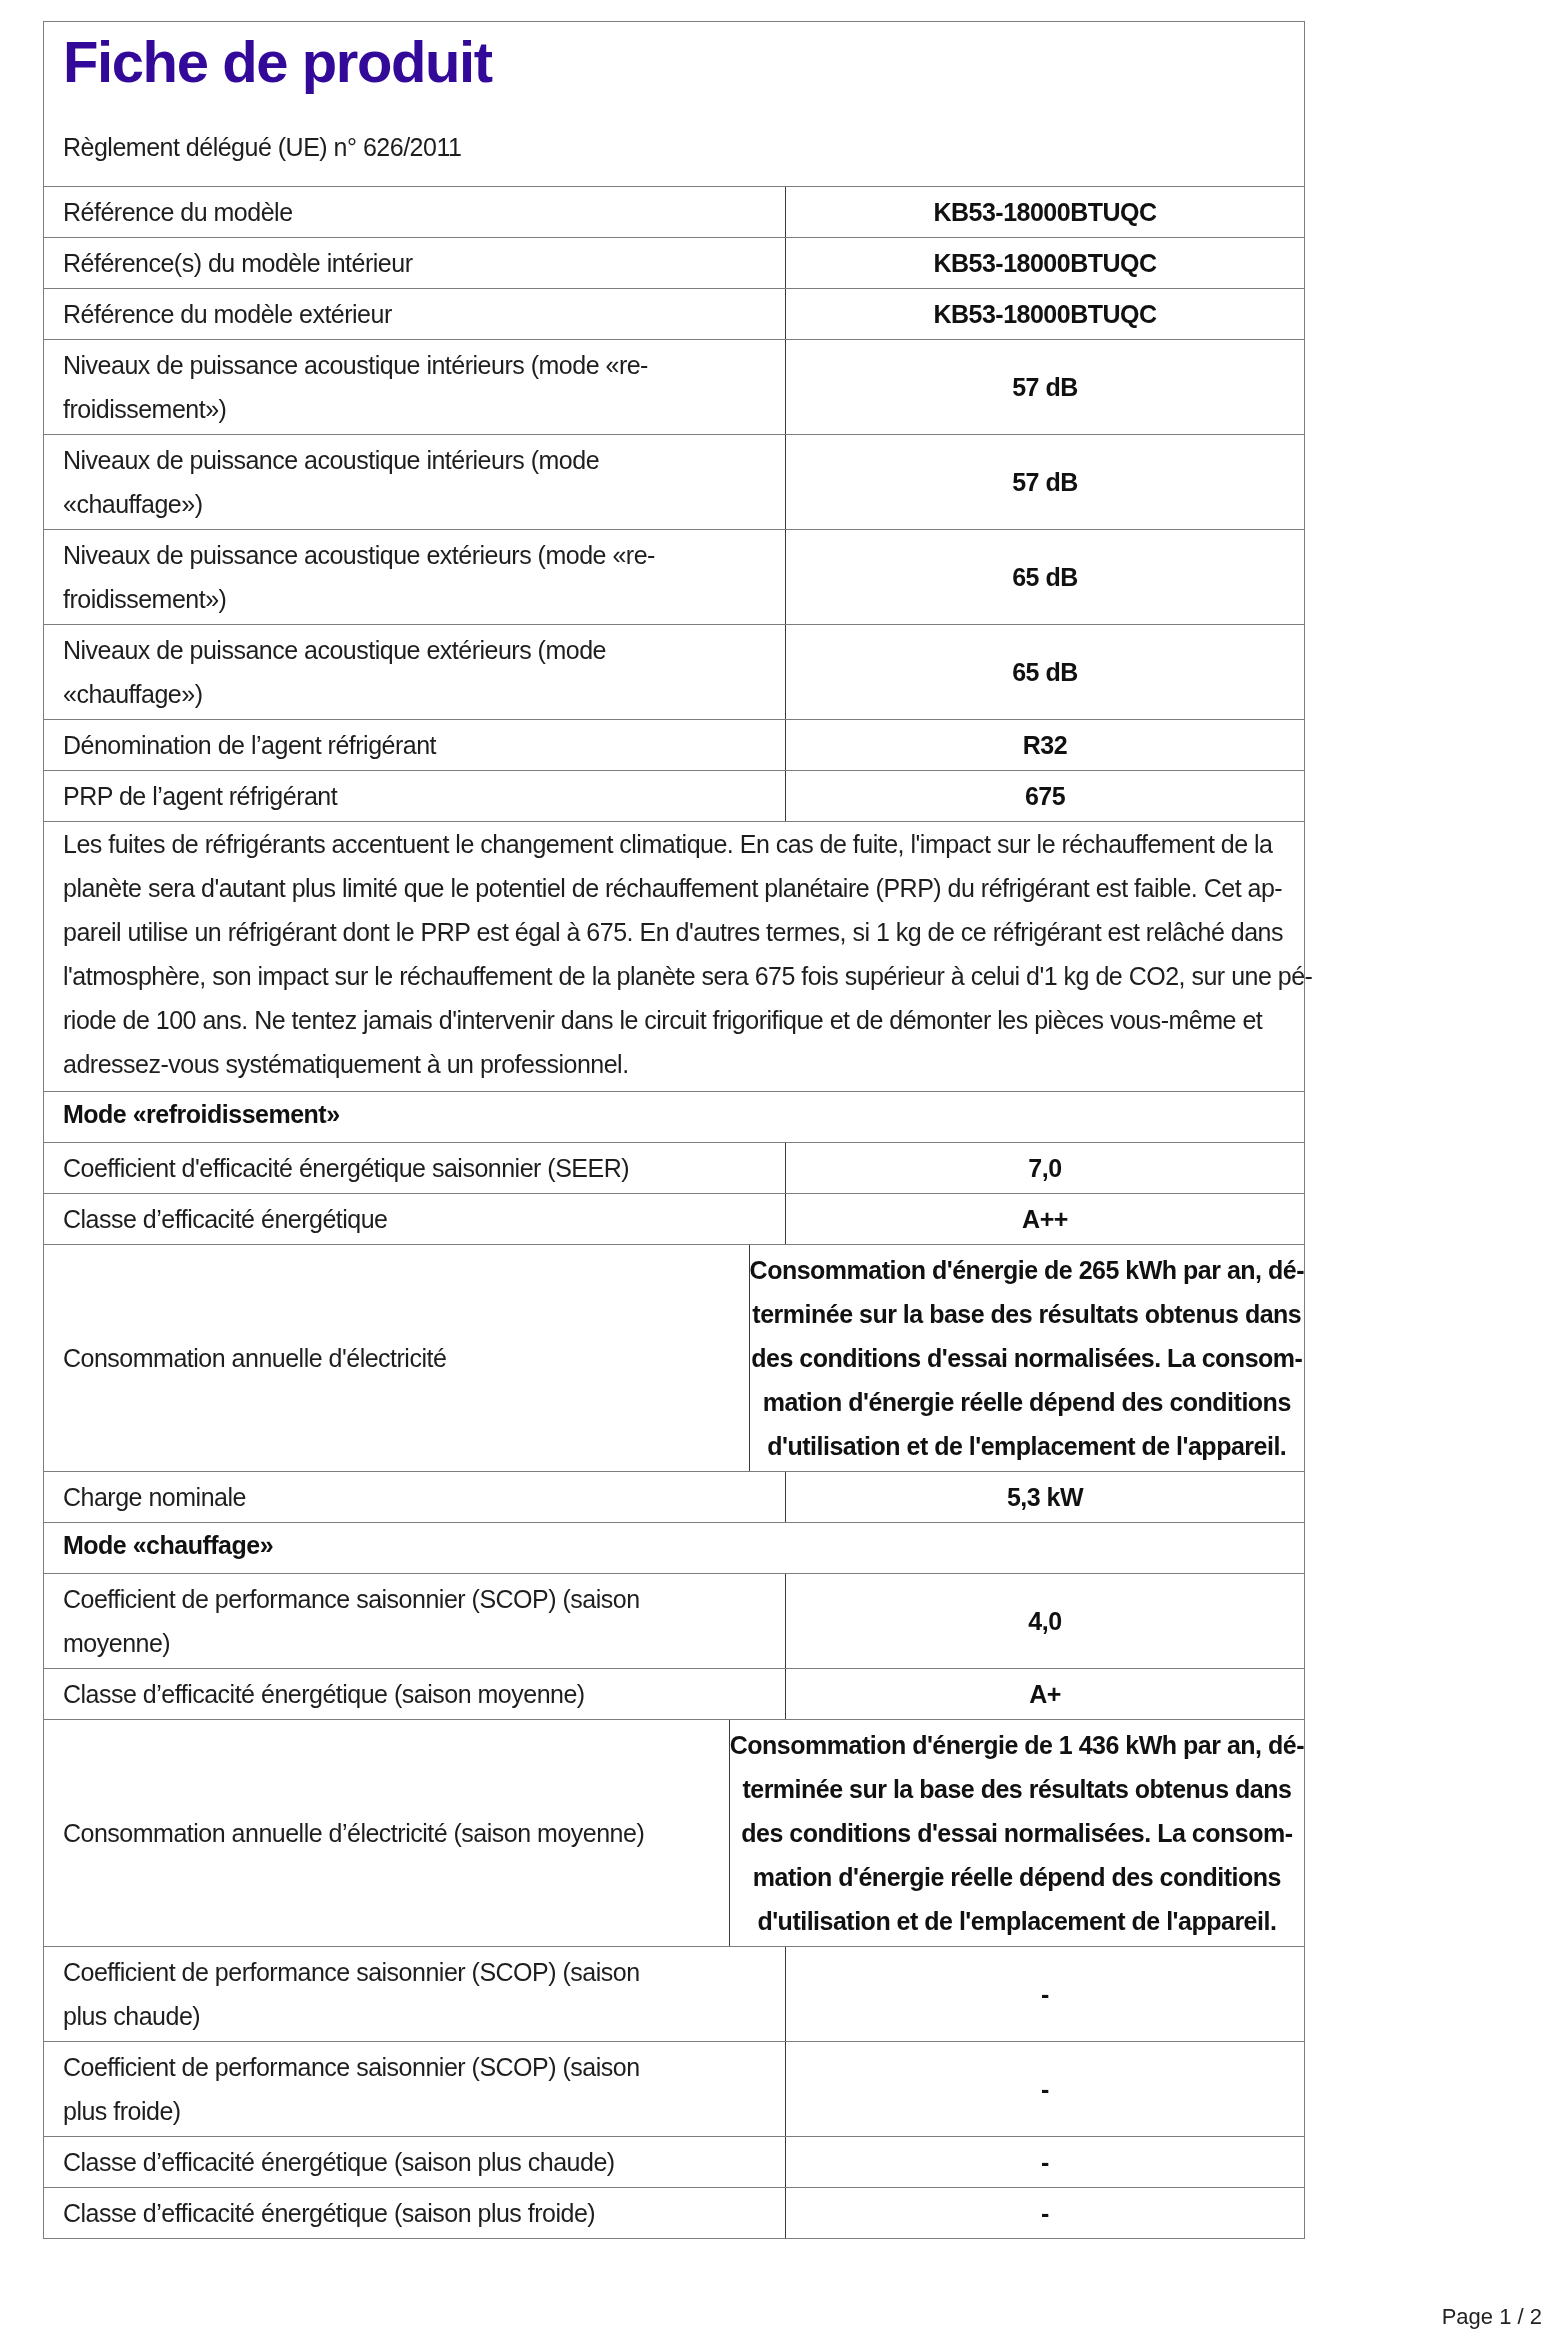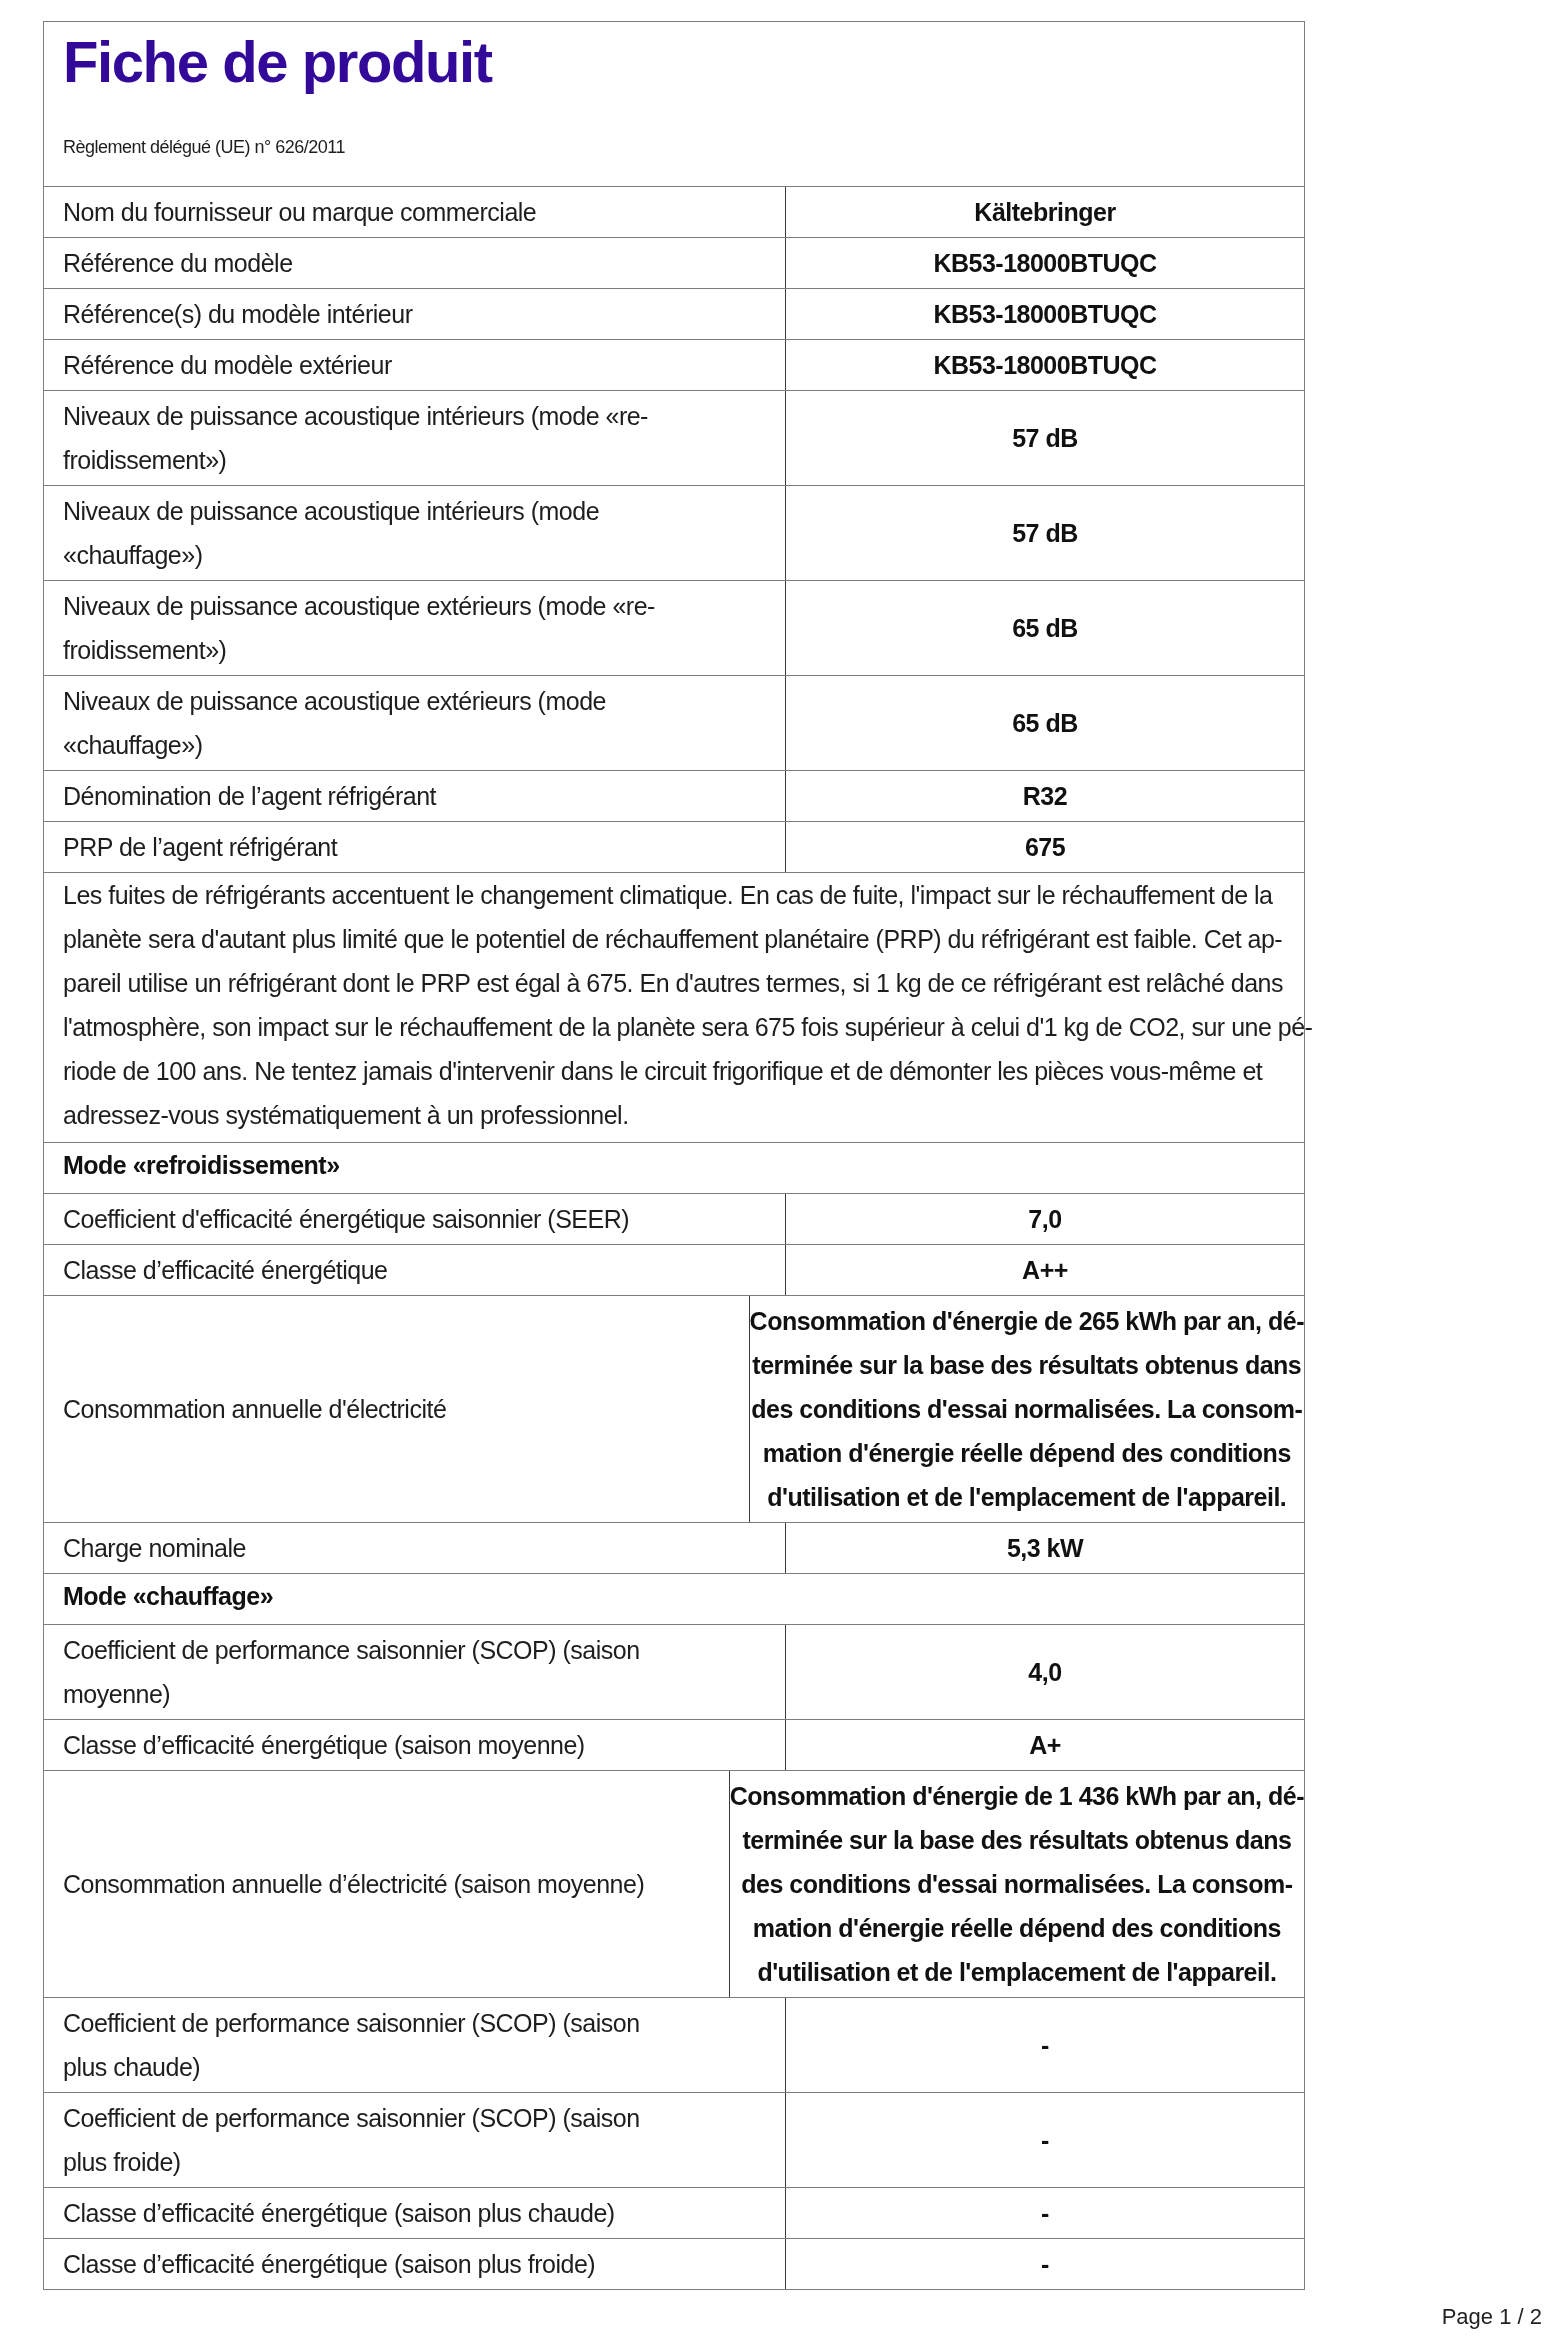--- a/index.html
+++ b/index.html
@@ -74,21 +74,21 @@
   }
   .title {
     font-size: 58px;
     font-weight: bold;
     color: #33099a;
     letter-spacing: -1.4px;
     line-height: 68px;
     margin: 0;
   }
   .subtitle {
-    font-size: 18px;
+    font-size: 25px;
     letter-spacing: -0.5px;
     margin-top: 33px;
     line-height: 37px;
     color: #1e1e1e;
   }
   .h56 { height: 51px; }
   .h105 { height: 95px; }
   .h296 { height: 270px; }
   .h248 { height: 227px; }
   .line { display: block; white-space: nowrap; }
@@ -109,26 +109,20 @@
 
   <div class="row title-block">
     <div>
       <h1 class="title">Fiche de produit</h1>
       <div class="subtitle">Règlement délégué (UE) n° 626/2011</div>
     </div>
   </div>
 
   <div class="row h56">
     <div class="cell-label">
-        <span class="line">Nom du fournisseur ou marque commerciale</span>
-      </div>
-    <div class="cell-value">Kältebringer</div>
-  </div>
-  <div class="row h56">
-    <div class="cell-label">
         <span class="line">Référence du modèle</span>
       </div>
     <div class="cell-value">KB53-18000BTUQC</div>
   </div>
   <div class="row h56">
     <div class="cell-label">
         <span class="line">Référence(s) du modèle intérieur</span>
       </div>
     <div class="cell-value">KB53-18000BTUQC</div>
   </div>

